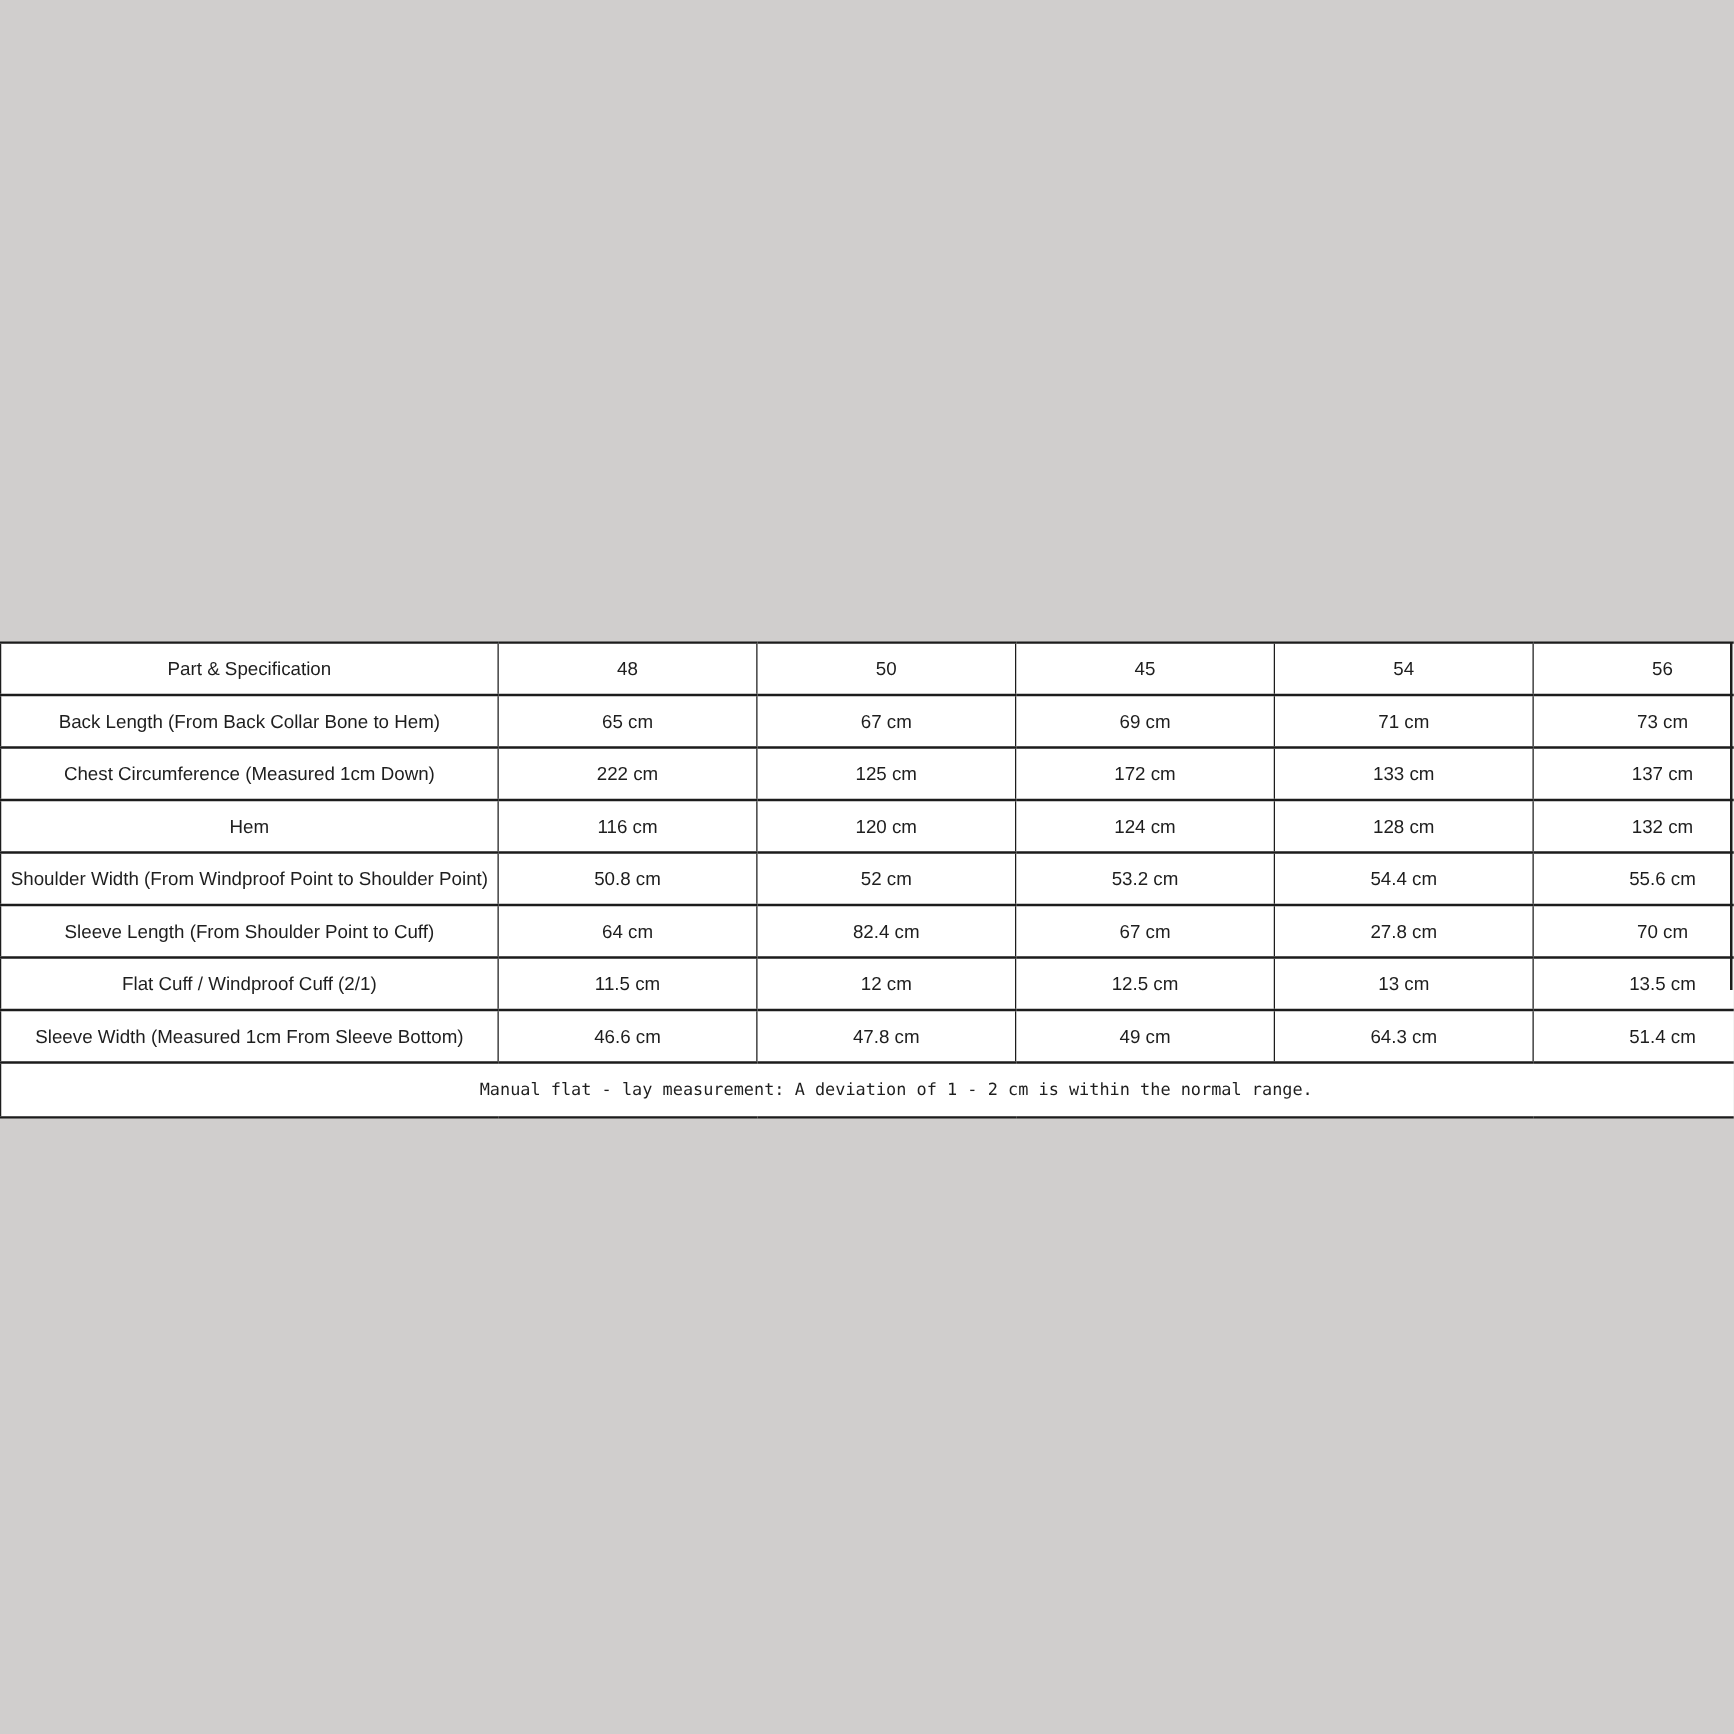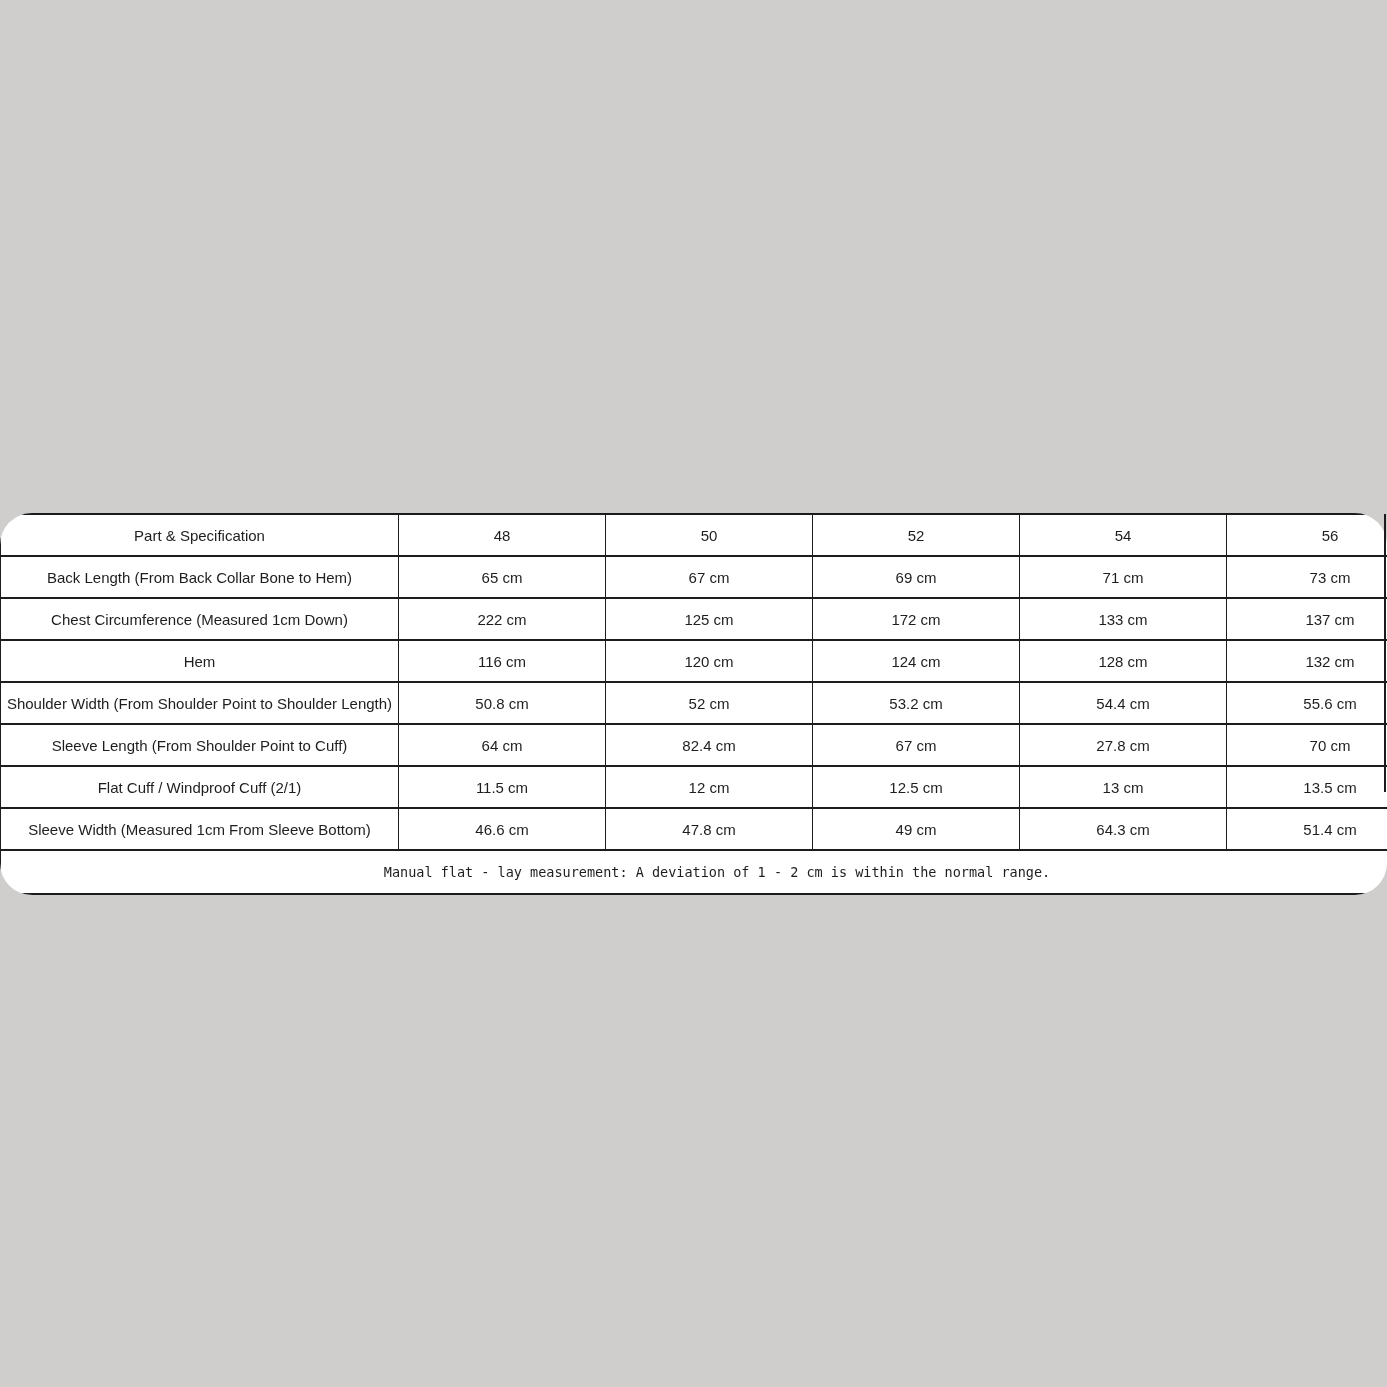--- a/index.html
+++ b/index.html
@@ -13,21 +13,20 @@
     overflow: hidden;
     background: var(--page-bg, #d0cecd);
     font-family: "Liberation Sans", sans-serif;
   }
   .table-viewport {
     position: absolute;
     top: 513px;
     left: 0;
     width: 1387px;
     overflow: hidden;
-    border-radius: 32px;
   }
   table.size-chart {
     border-collapse: collapse;
     table-layout: fixed;
     width: 1433px;               
     background: #ffffff;
     color: var(--text-color, #1e1e1e);
     font-size: 15px;
   }
   col.c-part  { width: 398px; }
@@ -73,21 +72,21 @@
       <col class="c-size">
       <col class="c-size">
       <col class="c-size">
     </colgroup>
     <thead>
       <tr>
         <th>Part &amp; Specification</th>
 
       <th>48</th>
           <th>50</th>
-          <th>52</th>
+          <th>45</th>
           <th>54</th>
           <th>56</th>
         </tr>
     </thead>
     <tbody id="rows-body">
 
     <tr>
           <th>Back Length (From Back Collar Bone to Hem)</th>
           <td>65 cm</td>
           <td>67 cm</td>
@@ -105,21 +104,21 @@
         </tr>
         <tr>
           <th>Hem</th>
           <td>116 cm</td>
           <td>120 cm</td>
           <td>124 cm</td>
           <td>128 cm</td>
           <td>132 cm</td>
         </tr>
         <tr>
-          <th>Shoulder Width (From Shoulder Point to Shoulder Length)</th>
+          <th>Shoulder Width (From Windproof Point to Shoulder Point)</th>
           <td>50.8 cm</td>
           <td>52 cm</td>
           <td>53.2 cm</td>
           <td>54.4 cm</td>
           <td>55.6 cm</td>
         </tr>
         <tr>
           <th>Sleeve Length (From Shoulder Point to Cuff)</th>
           <td>64 cm</td>
           <td>82.4 cm</td>

